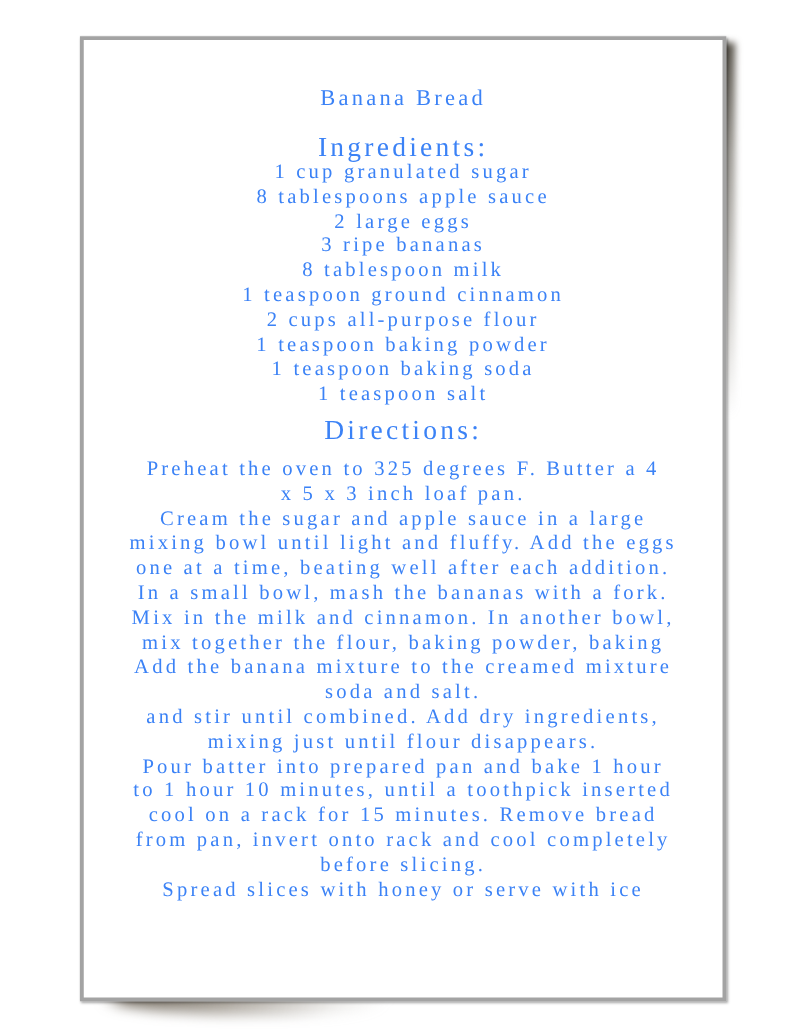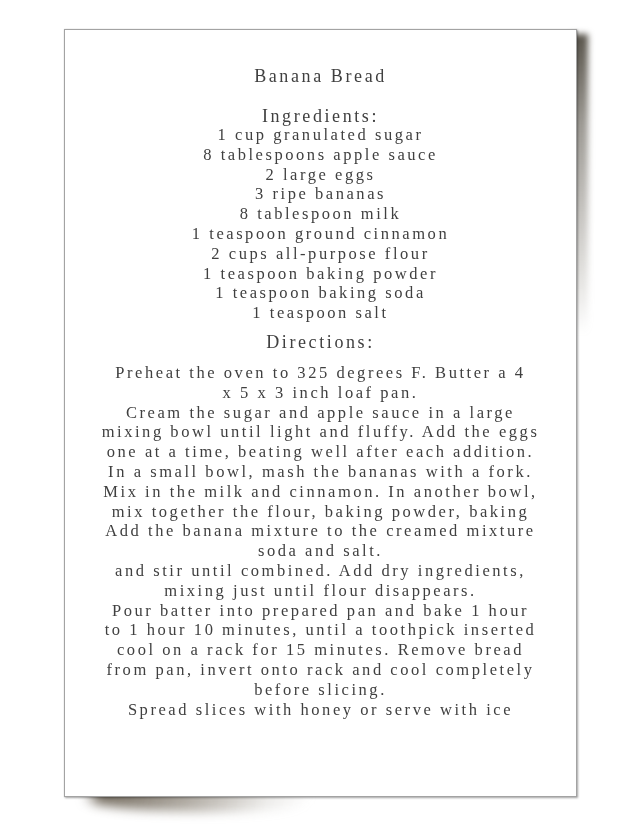--- a/index.html
+++ b/index.html
@@ -33,40 +33,40 @@
       background: linear-gradient(to bottom, rgba(70,65,55,0.9) 0%, rgba(90,85,75,0.6) 30%, rgba(140,135,125,0.25) 80%, rgba(200,200,200,0) 100%);
       filter: blur(3px);
     }
     .page {
       position: absolute;
       left: 64px;
       top: 29px;
       width: 511px;
       height: 766px;
       background: #ffffff;
-      border: 1px solid #a3a3a3;
+      border: 3px solid #a3a3a3;
       box-shadow: 1px 1px 2px rgba(0,0,0,0.35), 0 0 1px rgba(0,0,0,0.15);
       font-family: "Liberation Serif", "DejaVu Serif", serif;
-      color: #404040;
+      color: #3b82f6;
       text-align: center;
     }
     .title {
       position: absolute;
       left: 0;
       right: 0;
       top: 36px;
       font-size: 18px;
       letter-spacing: 2.6px;
       line-height: 20px;
     }
     .section-heading {
       position: absolute;
       left: 0;
       right: 0;
-      font-size: 18px;
+      font-size: 22px;
       letter-spacing: 2.6px;
       line-height: 20px;
     }
     .ing-heading { top: 76px; }
     .dir-heading { top: 302px; }
     .line-block {
       position: absolute;
       left: 0;
       right: 0;
       font-size: 16.5px;

